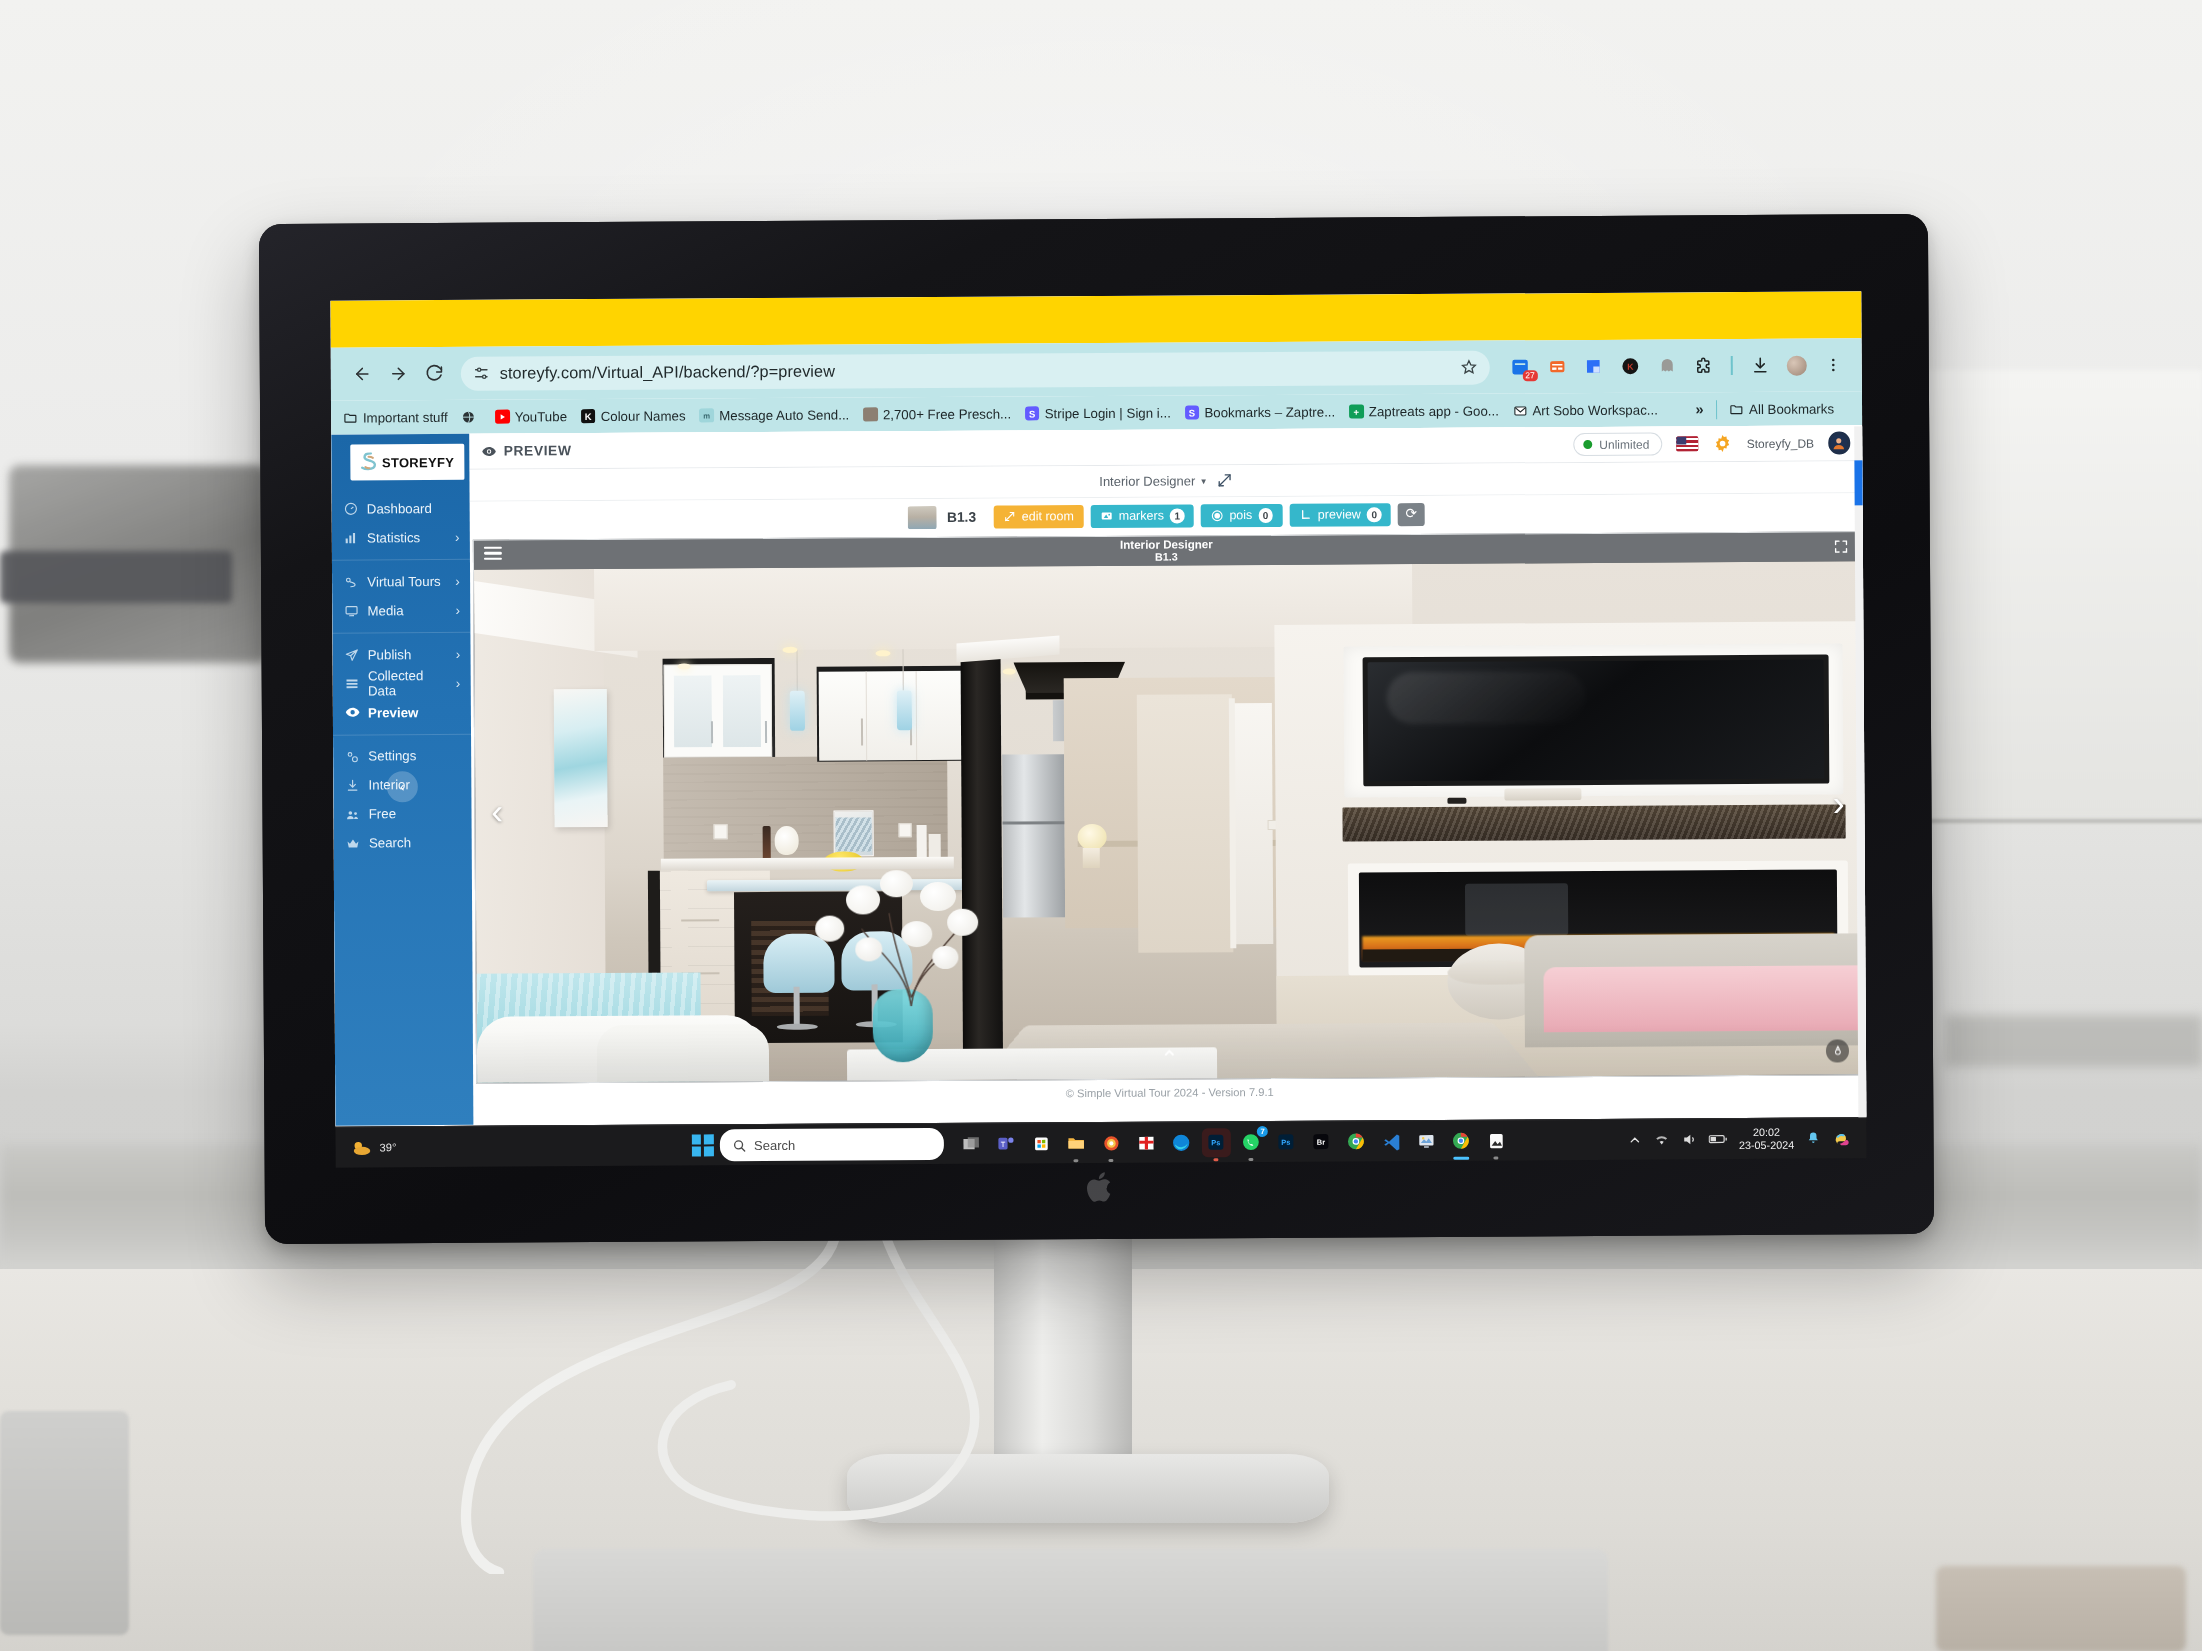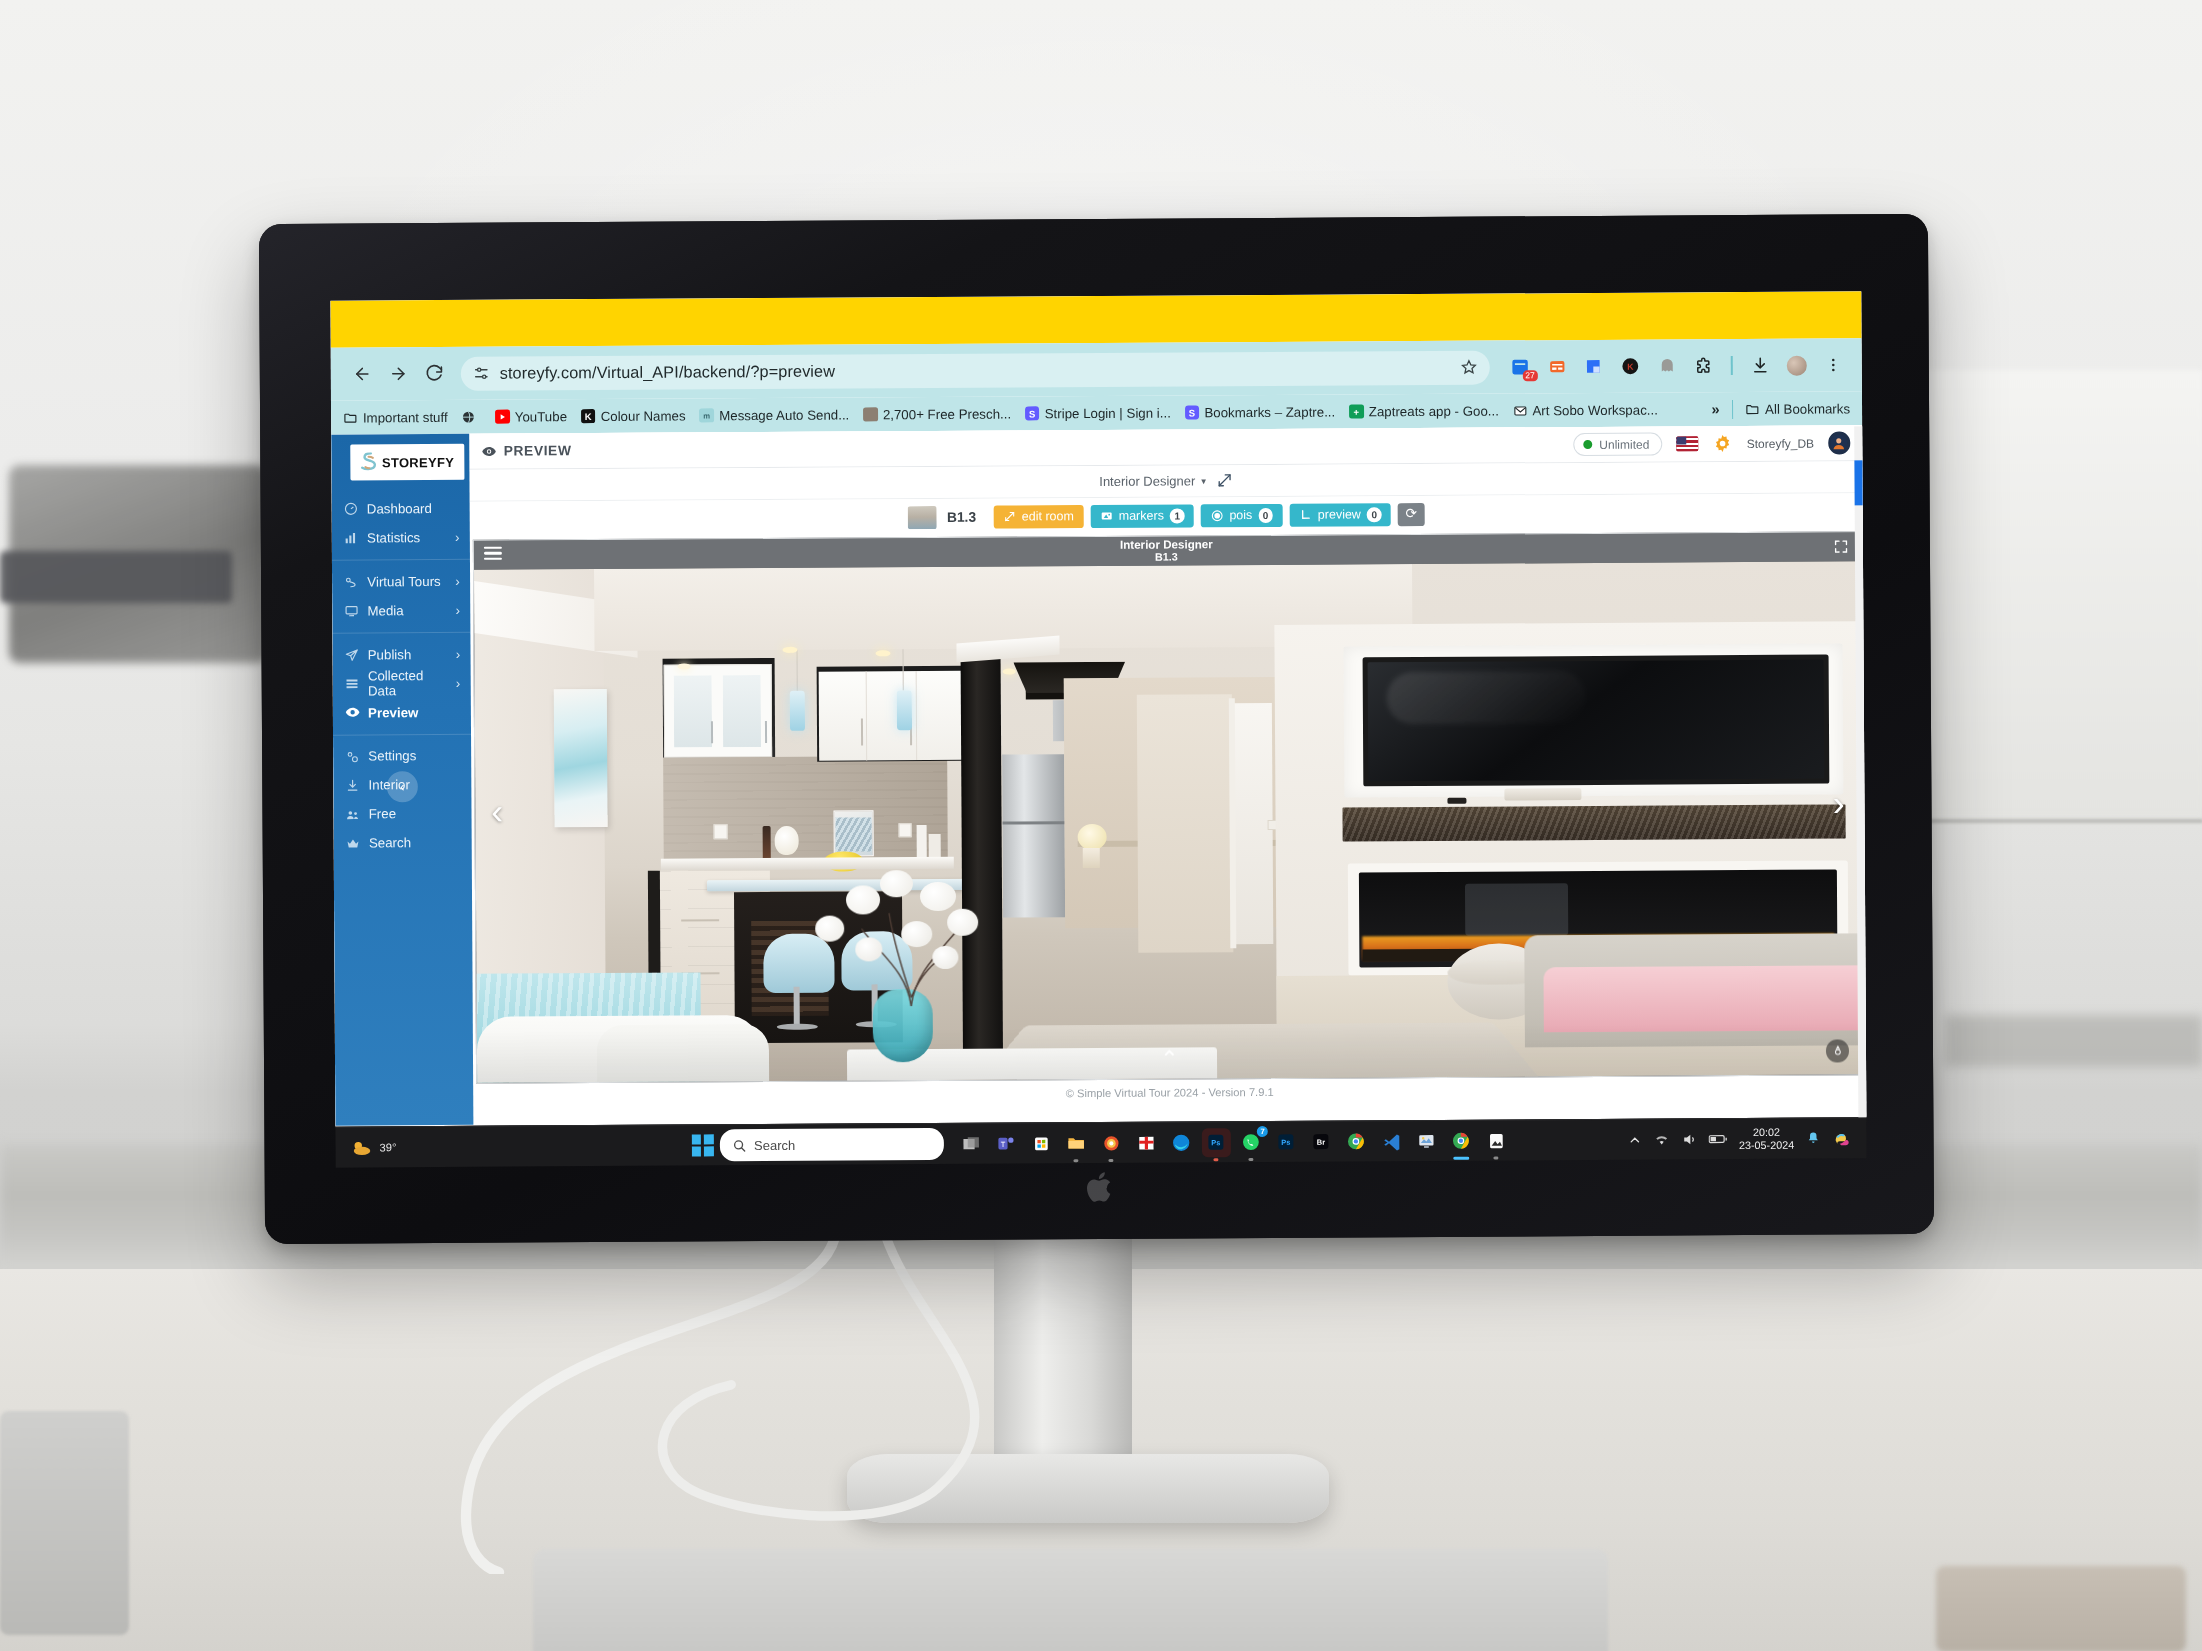--- a/index.html
+++ b/index.html
@@ -439,21 +439,21 @@
                 <rect x="3" y="6" width="18" height="13" rx="1.5"></rect>
                 <path d="M3.5 7l8.5 7 8.5-7"></path>
               </svg>
           </span>
           <span class="bm-label">Art Sobo Workspac...</span>
         </div>
 
         <div id="bm-spacer"></div>
         <div id="bm-chev">»</div>
         <div id="bm-sep"></div>
-        <div class="bm" style="margin-right:0">
+        <div class="bm" style="margin-right:16px">
           <span class="bm-ico">
             <svg width="14.6" height="14.6" viewBox="0 0 24 24" fill="none" stroke="#1d2628" stroke-width="1.9">
                 <path d="M3 7a1 1 0 0 1 1-1h5l2 2h9a1 1 0 0 1 1 1v9a1 1 0 0 1-1 1H4a1 1 0 0 1-1-1z"></path>
               </svg>
           </span>
           <span>All Bookmarks</span>
         </div>
       </div>
 
       <div id="app">

